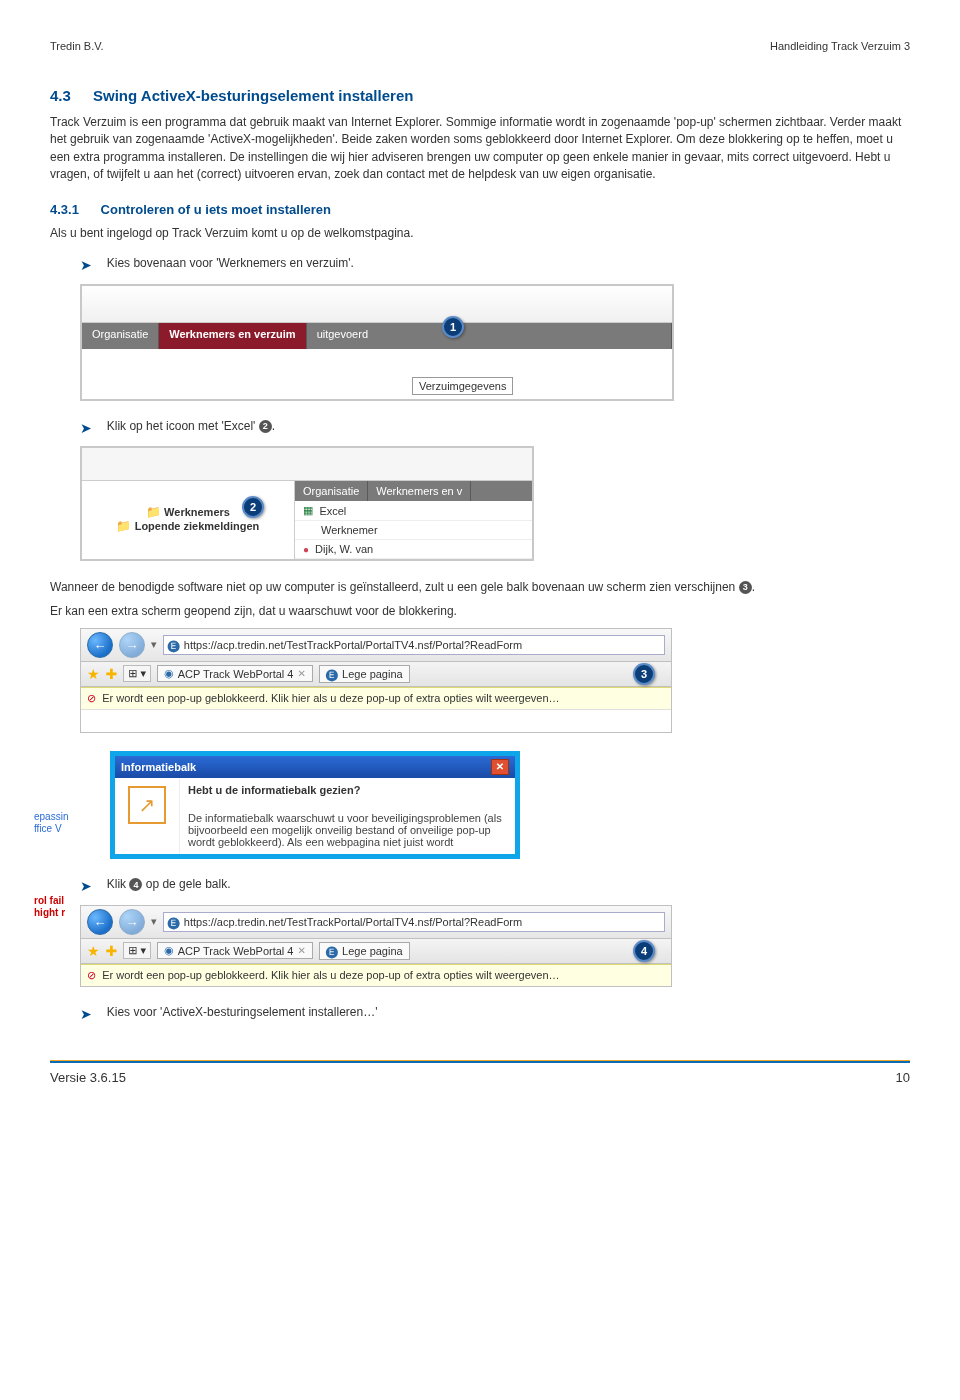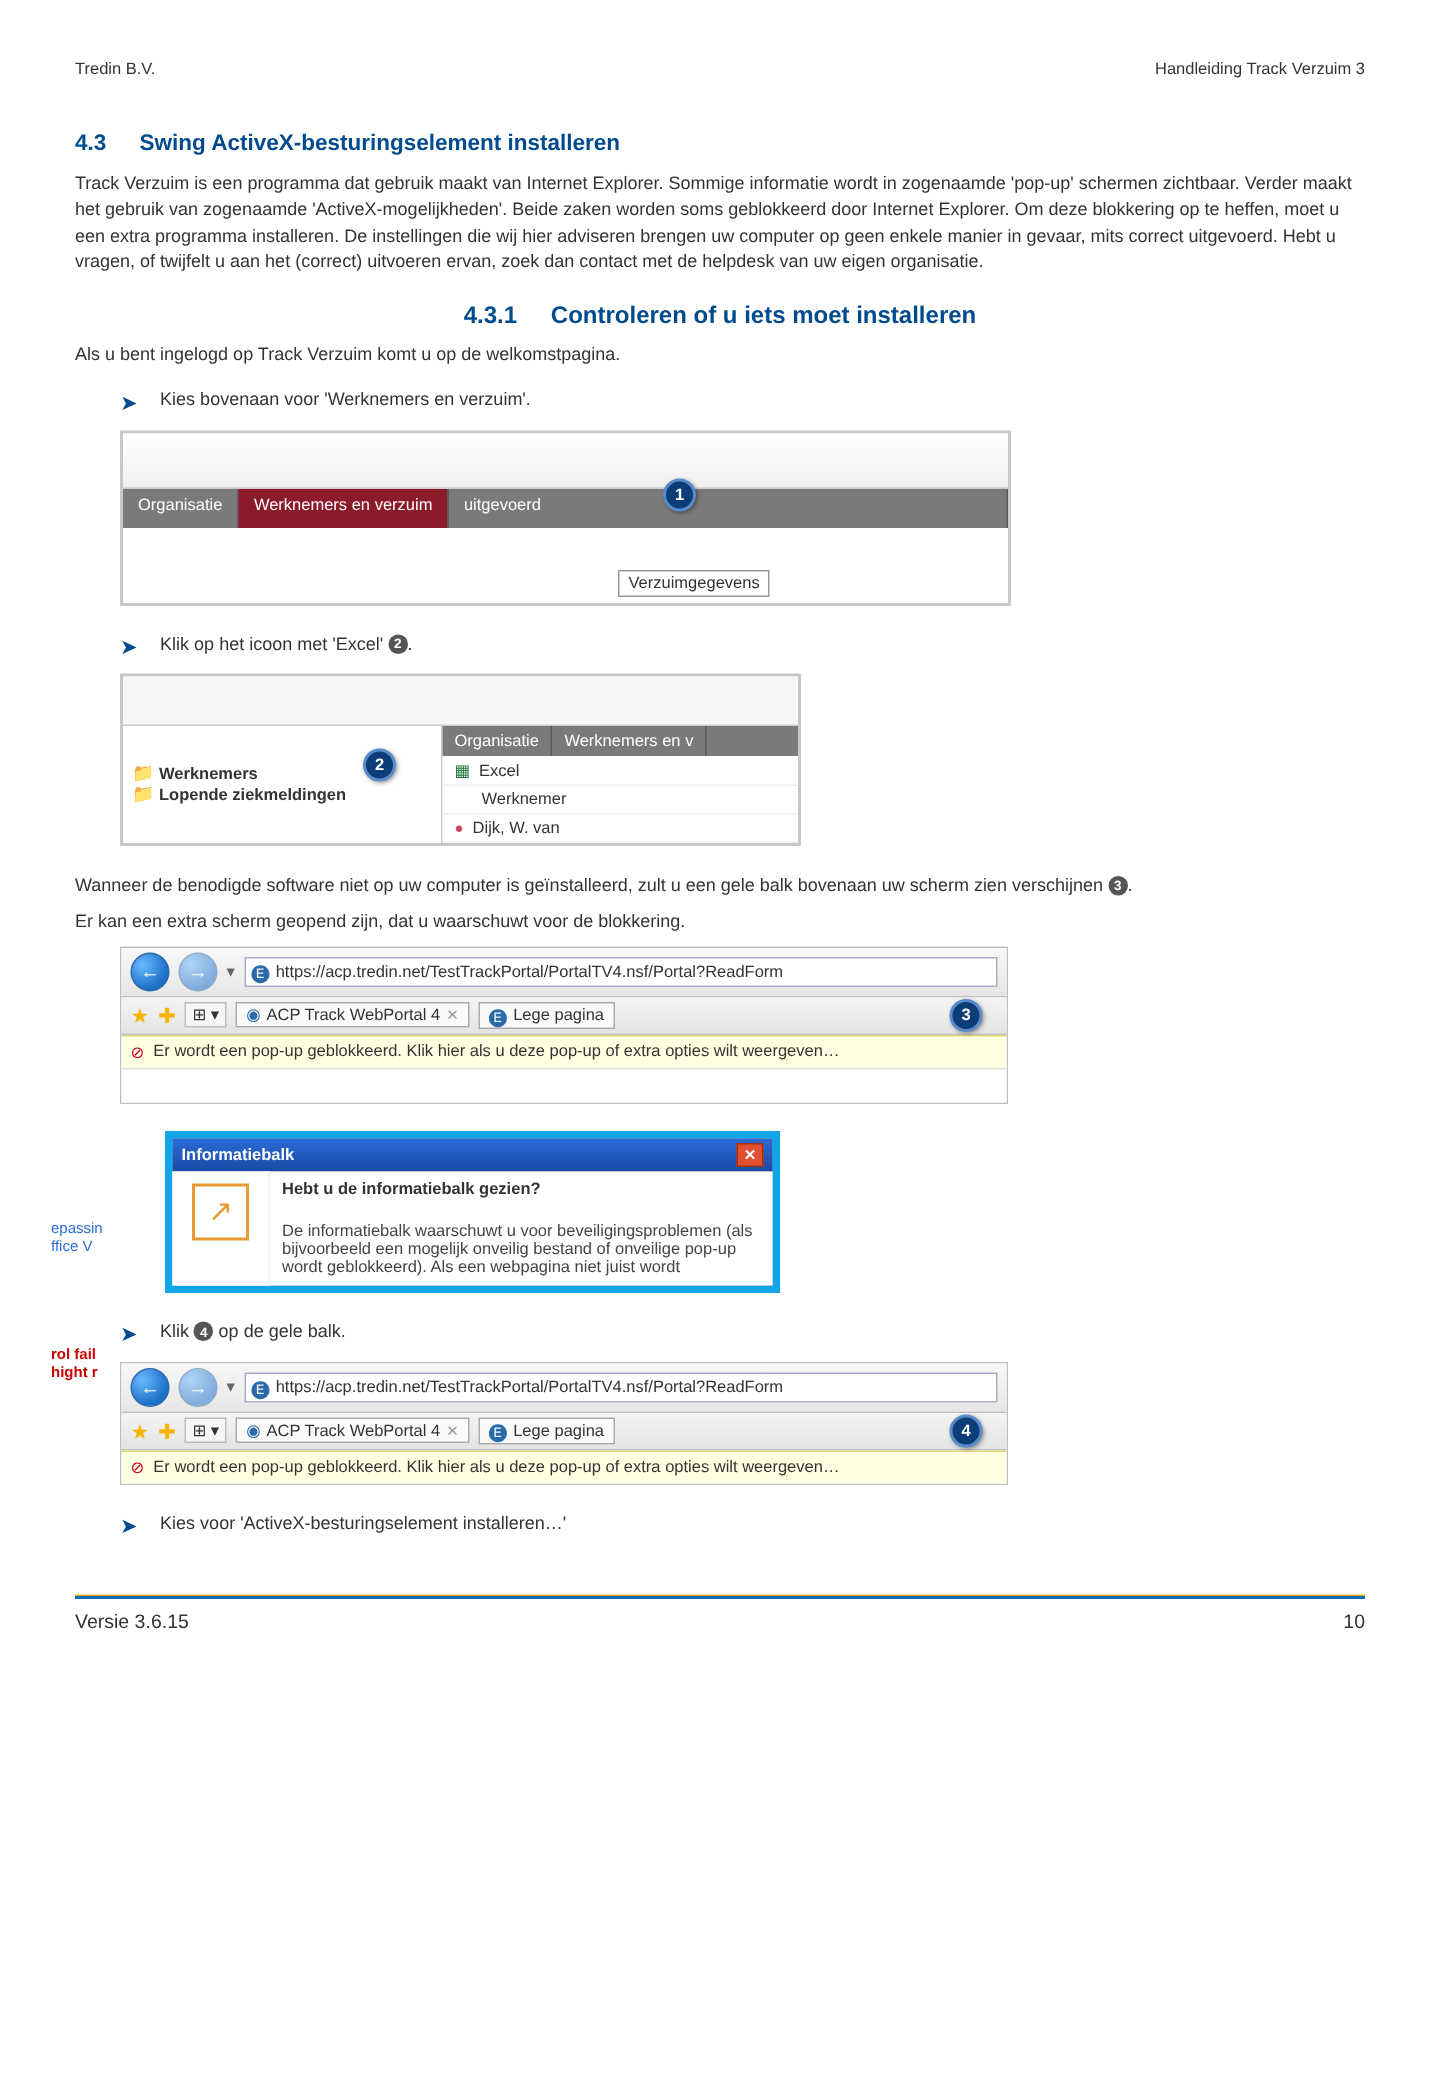--- a/index.html
+++ b/index.html
@@ -18,24 +18,23 @@
     margin-bottom: 35px;
   }
   h2.section {
     color: #004b8d;
     font-size: 15px;
     font-weight: bold;
     margin: 0 0 10px 0;
   }
   h3.subsection {
     color: #004b8d;
-    font-size: 16px;
+    font-size: 13px;
     font-weight: bold;
     margin: 18px 0 8px 0;
-    text-align: center;
   }
   .section-number { margin-right: 18px; }
   p { margin: 6px 0; line-height: 1.45; }
   .bullet-row {
     display: flex;
     align-items: flex-start;
     margin: 14px 0 8px 30px;
   }
   .arrow-icon {
     color: #004b8d;
@@ -65,21 +64,21 @@
     height: 26px;
     font-size: 11px;
     color: #fff;
   }
   .ss1-tab {
     padding: 5px 10px;
     border-right: 1px solid #5a5a5a;
   }
   .ss1-tab.active {
     background: #8b1a2b;
-    font-weight: normal;
+    font-weight: bold;
   }
   .ss1-sub {
     background: #fff;
     height: 50px;
     position: relative;
   }
   .ss1-dropdown {
     position: absolute;
     left: 330px;
     top: 28px;
@@ -99,20 +98,21 @@
     height: 32px;
     border-bottom: 1px solid #ccc;
     background: #f6f6f6;
   }
   .ss2-body { display: flex; }
   .ss2-left {
     width: 200px;
     border-right: 1px solid #ccc;
     padding: 6px;
     font-size: 11px;
+    text-align: center;
   }
   .ss2-right {
     flex: 1;
     font-size: 11px;
   }
   .ss2-tabs {
     display: flex;
     background: #7a7a7a;
     color: #fff;
   }

